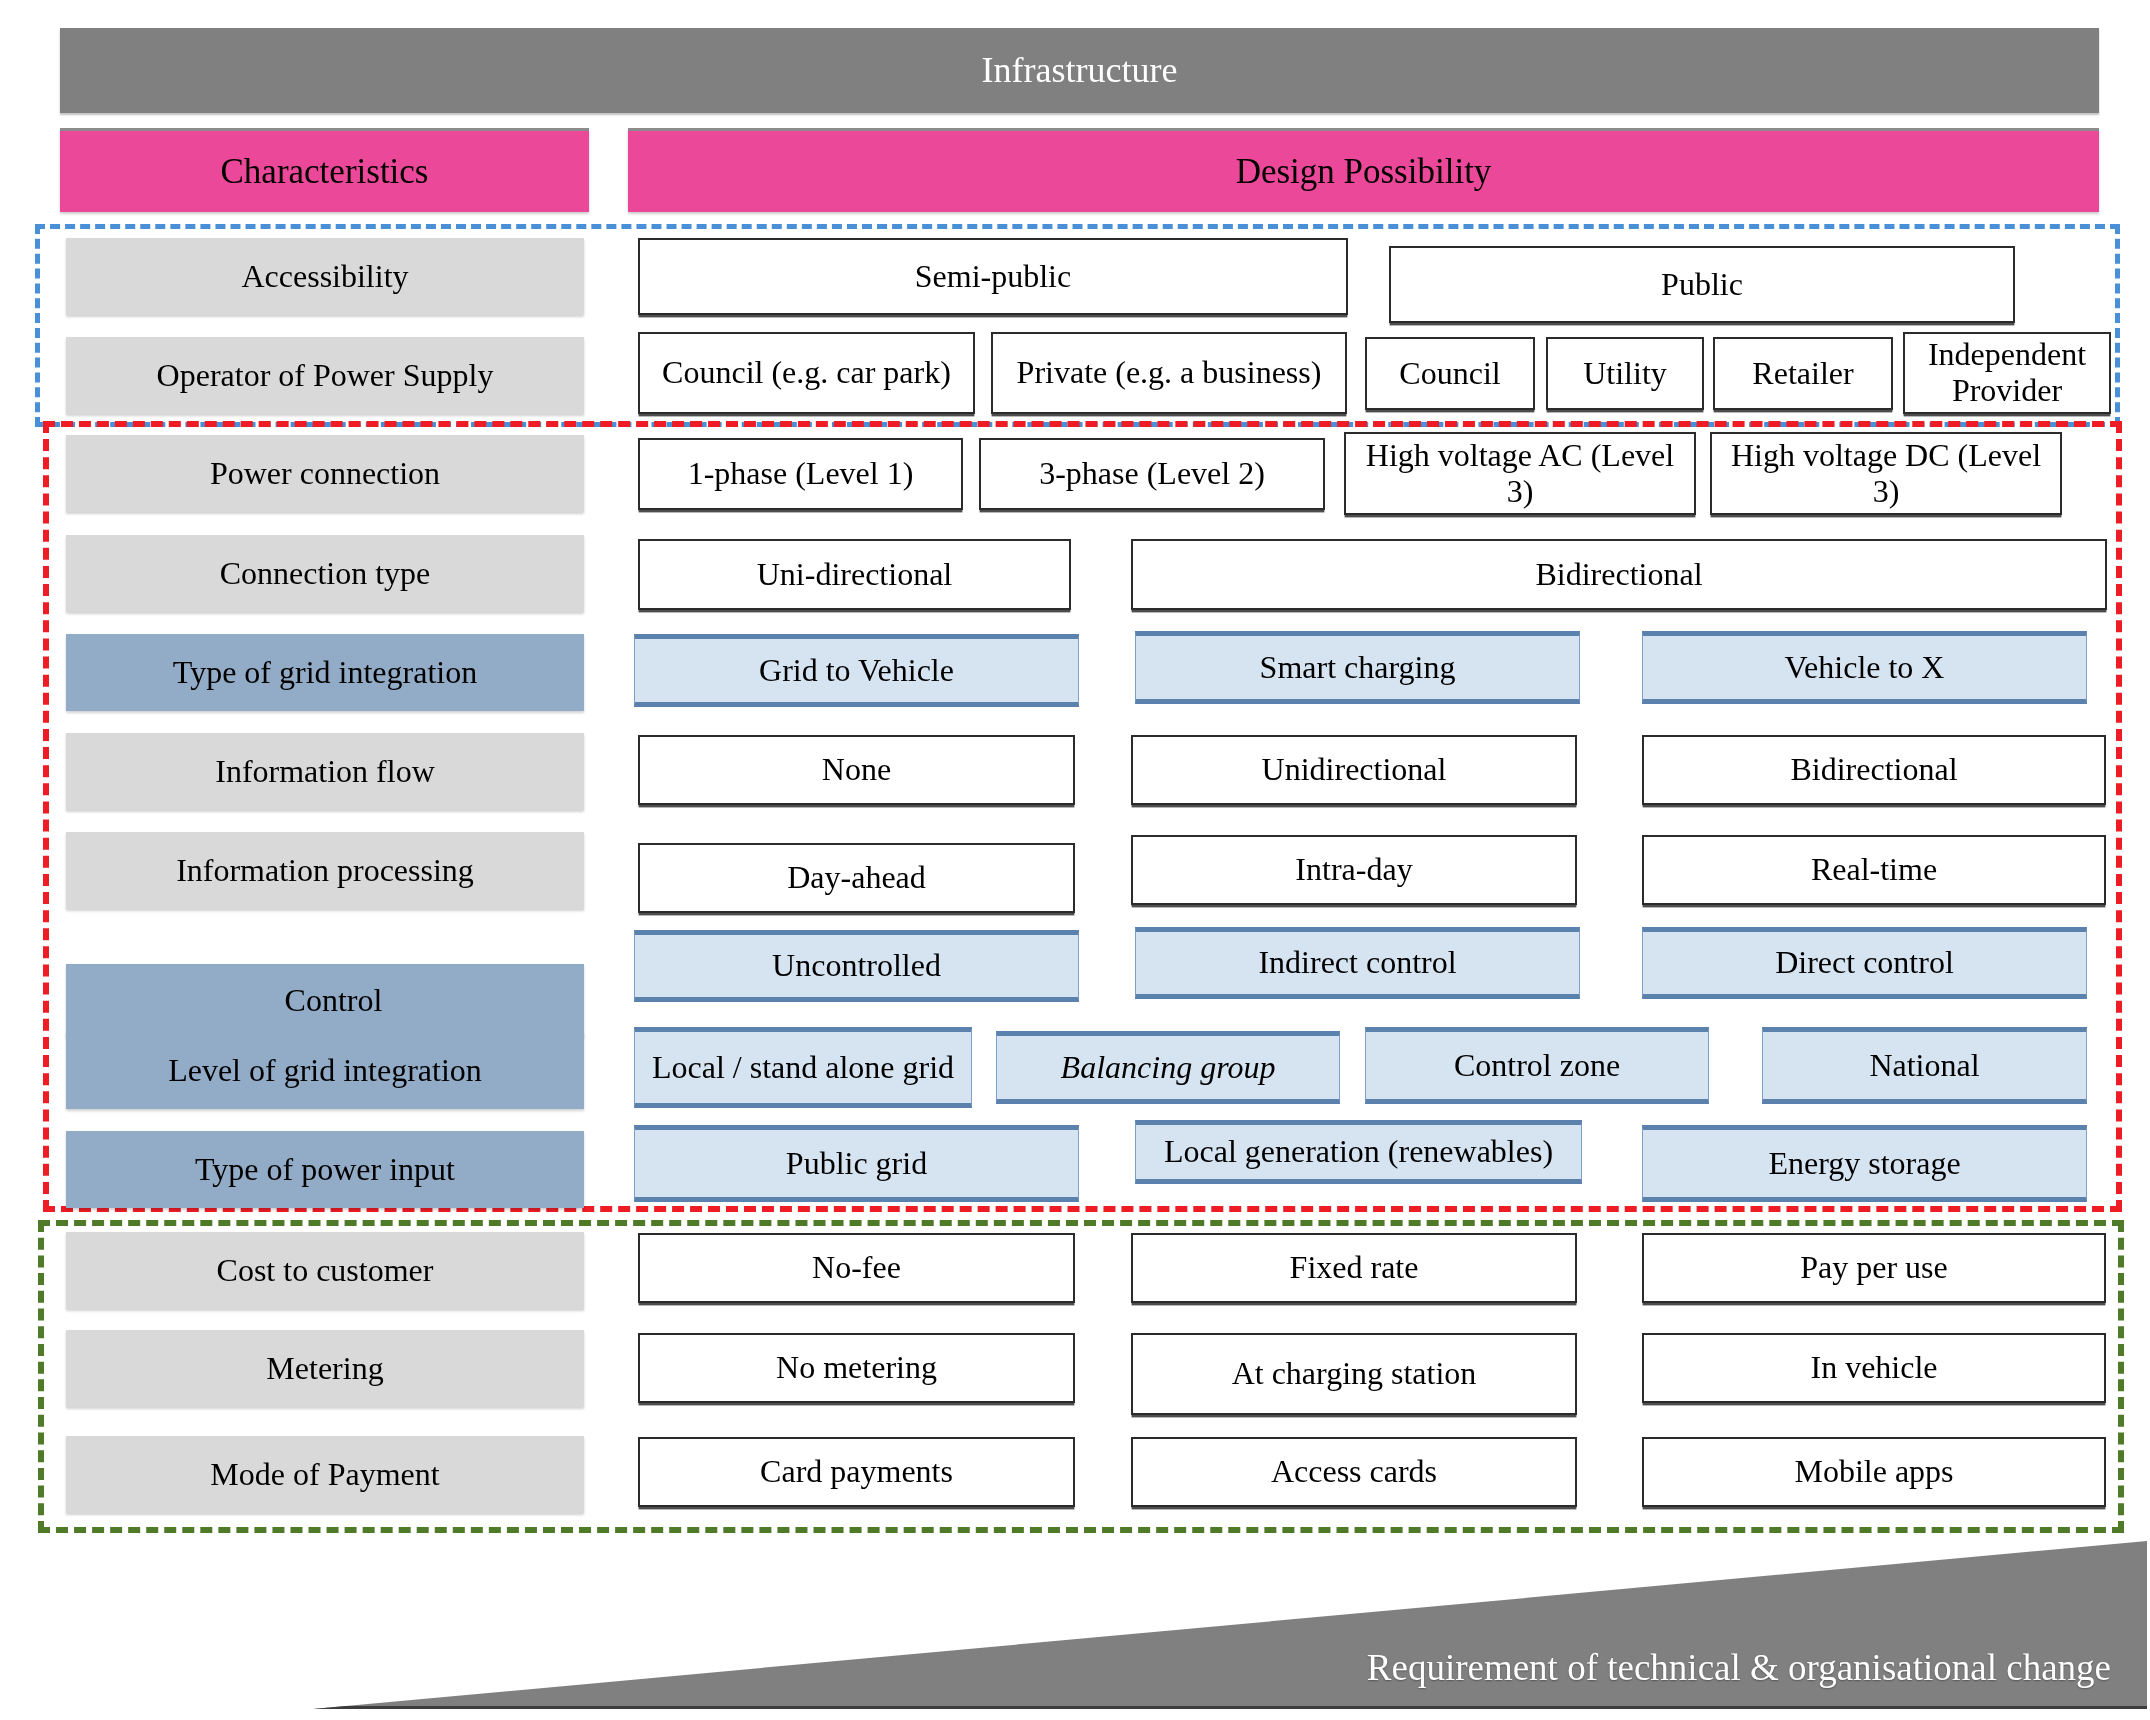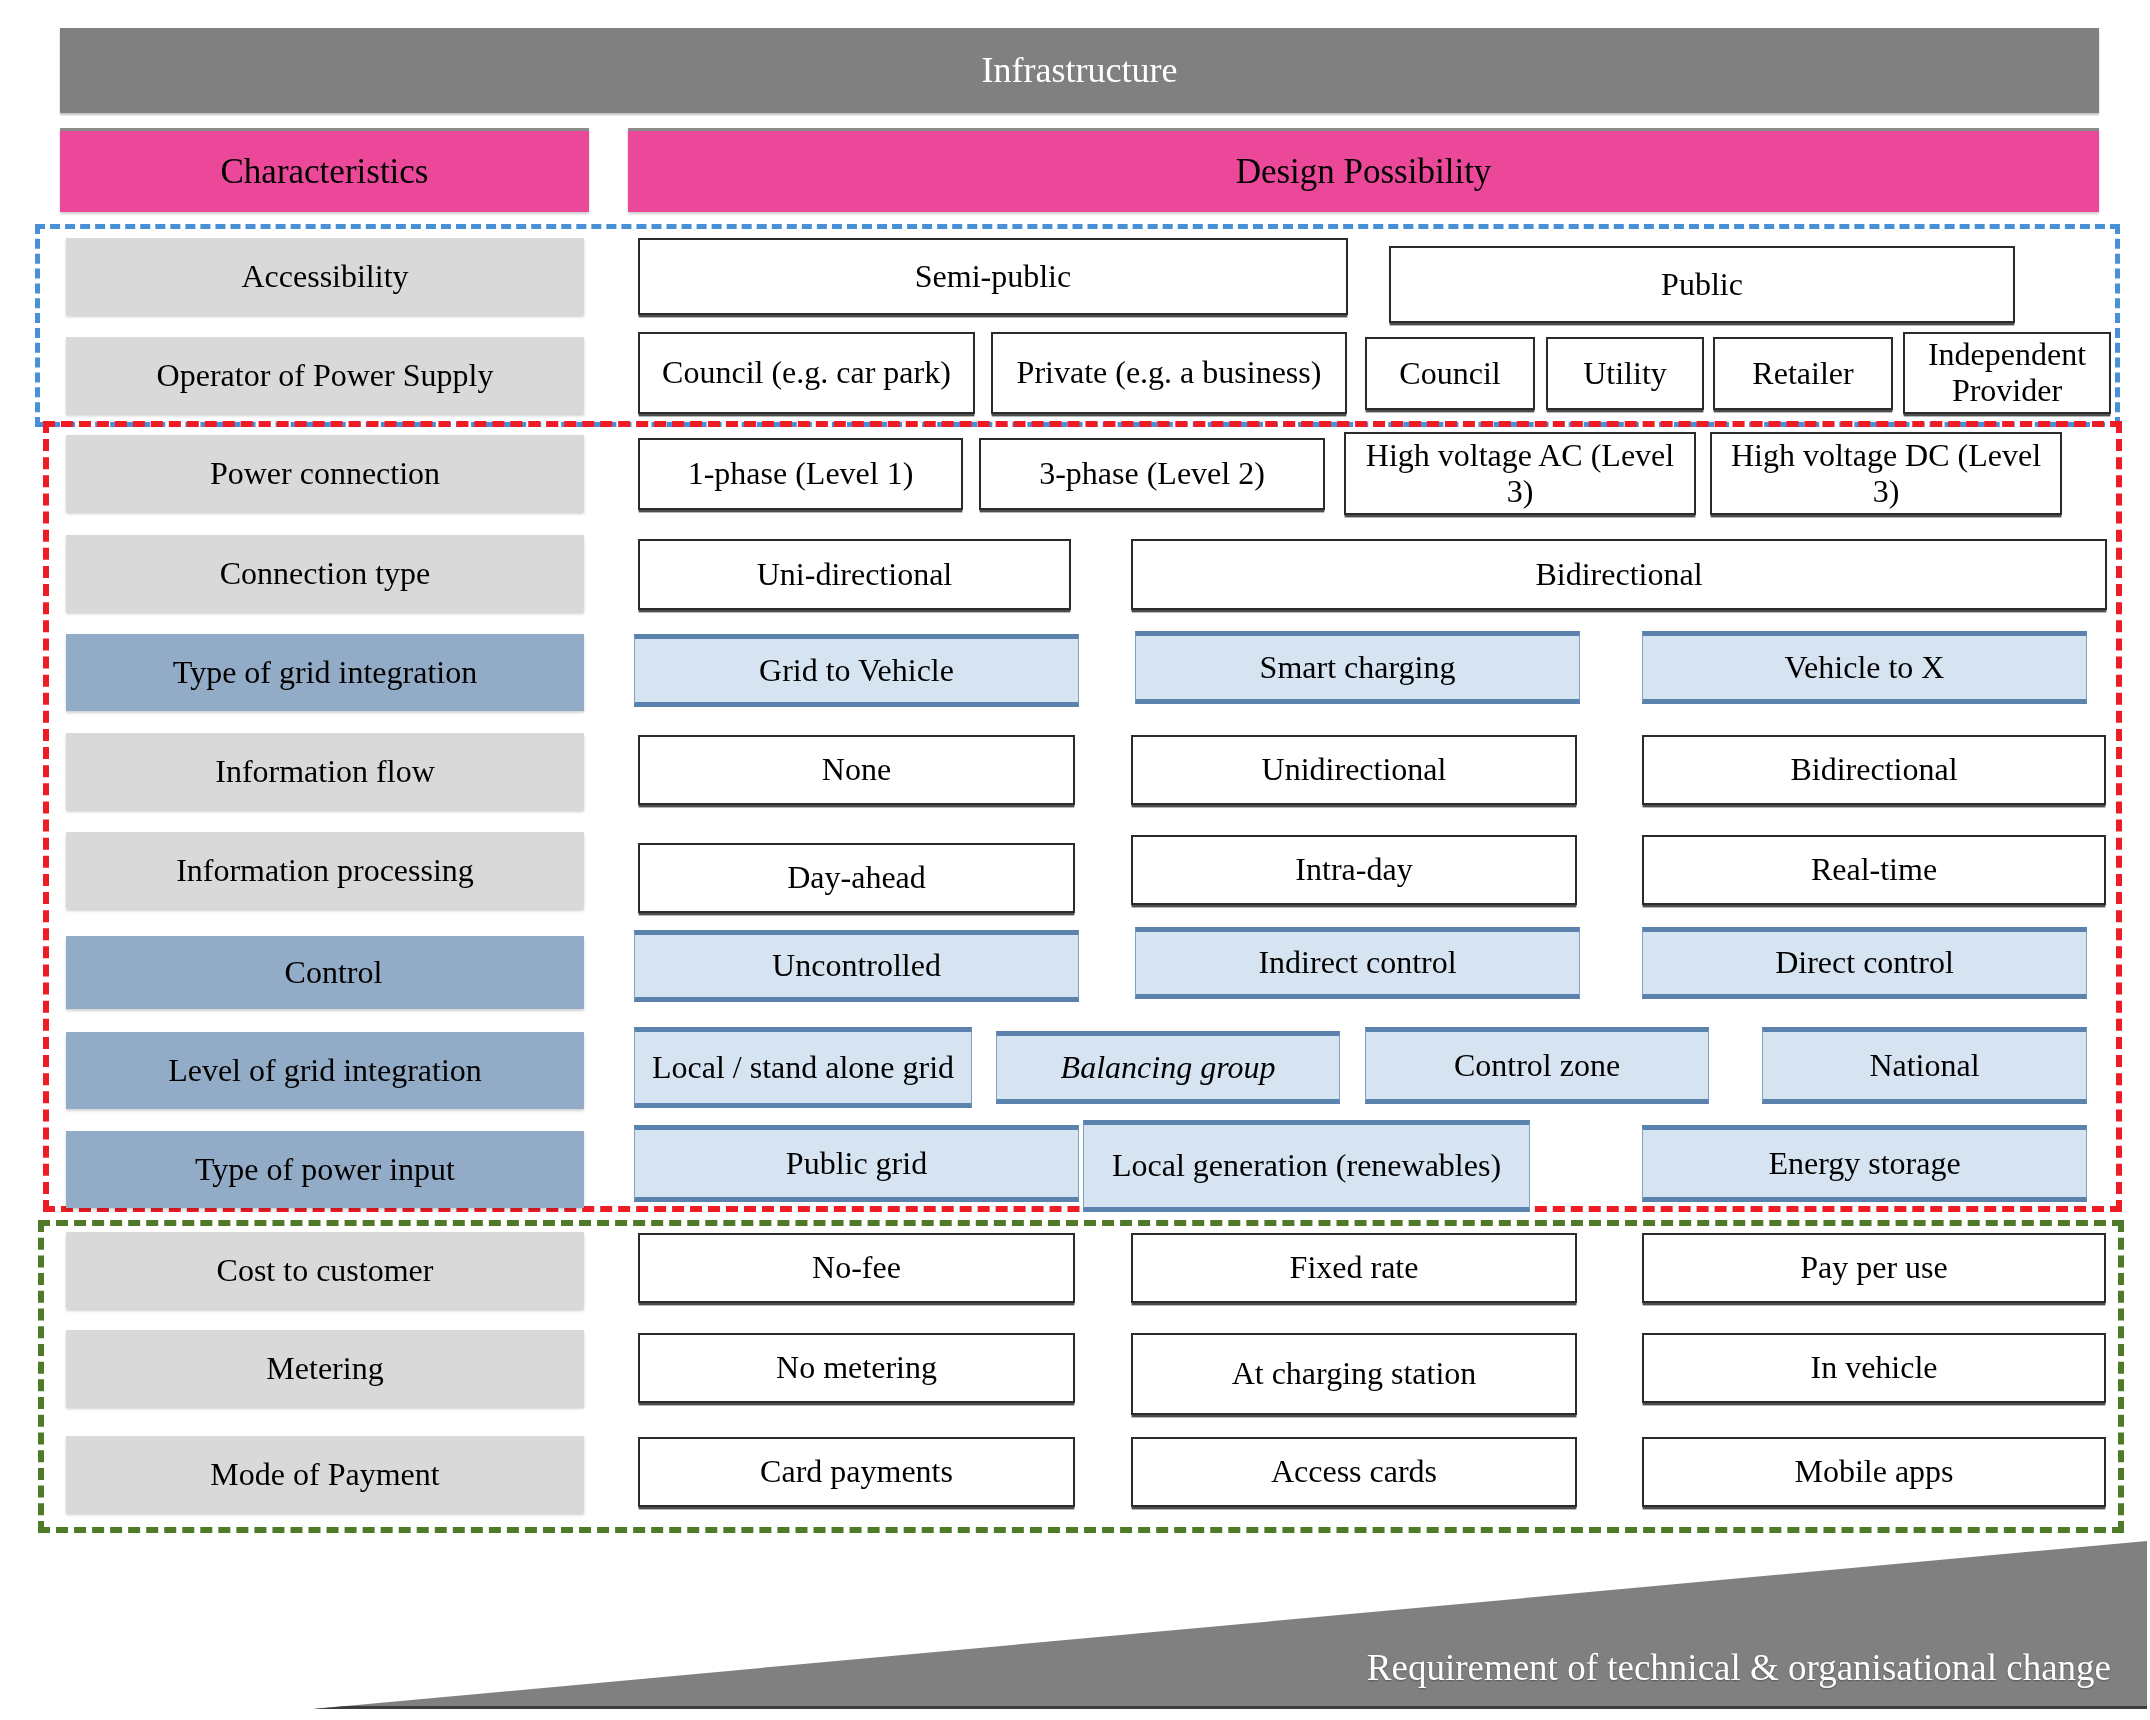--- a/index.html
+++ b/index.html
@@ -217,21 +217,21 @@
   <div class="cell opt-white" style="left:638px; top:835px; width:437px; height:70px;margin-top:8px;">
     <span>Day-ahead</span>
   </div>
   <div class="cell opt-white" style="left:1131px; top:835px; width:446px; height:70px;">
     <span>Intra-day</span>
   </div>
   <div class="cell opt-white" style="left:1642px; top:835px; width:464px; height:70px;">
     <span>Real-time</span>
   </div>
 
-  <div class="cell lbl-blue" style="left:66px; top:936px; width:518px; height:73px;padding-left:23px;">
+  <div class="cell lbl-blue" style="left:66px; top:964px; width:518px; height:73px;padding-left:23px;">
     <span>Control</span>
   </div>
   <div class="cell opt-blue" style="left:634px; top:930px; width:445px; height:72px;">
     <span>Uncontrolled</span>
   </div>
   <div class="cell opt-blue" style="left:1135px; top:927px; width:445px; height:72px;">
     <span>Indirect control</span>
   </div>
   <div class="cell opt-blue" style="left:1642px; top:927px; width:445px; height:72px;">
     <span>Direct control</span>
@@ -252,21 +252,21 @@
   <div class="cell opt-blue" style="left:1762px; top:1027px; width:325px; height:77px;">
     <span>National</span>
   </div>
 
   <div class="cell lbl-blue" style="left:66px; top:1131px; width:518px; height:77px;">
     <span>Type of power input</span>
   </div>
   <div class="cell opt-blue" style="left:634px; top:1125px; width:445px; height:77px;">
     <span>Public grid</span>
   </div>
-  <div class="cell opt-blue" style="left:1083px; top:1120px; width:447px; height:92px;">
+  <div class="cell opt-blue" style="left:1135px; top:1120px; width:447px; height:64px;">
     <span>Local generation (renewables)</span>
   </div>
   <div class="cell opt-blue" style="left:1642px; top:1125px; width:445px; height:77px;">
     <span>Energy storage</span>
   </div>
 
   <div class="cell lbl-grey" style="left:66px; top:1232px; width:518px; height:77px;">
     <span>Cost to customer</span>
   </div>
   <div class="cell opt-white" style="left:638px; top:1233px; width:437px; height:70px;">

